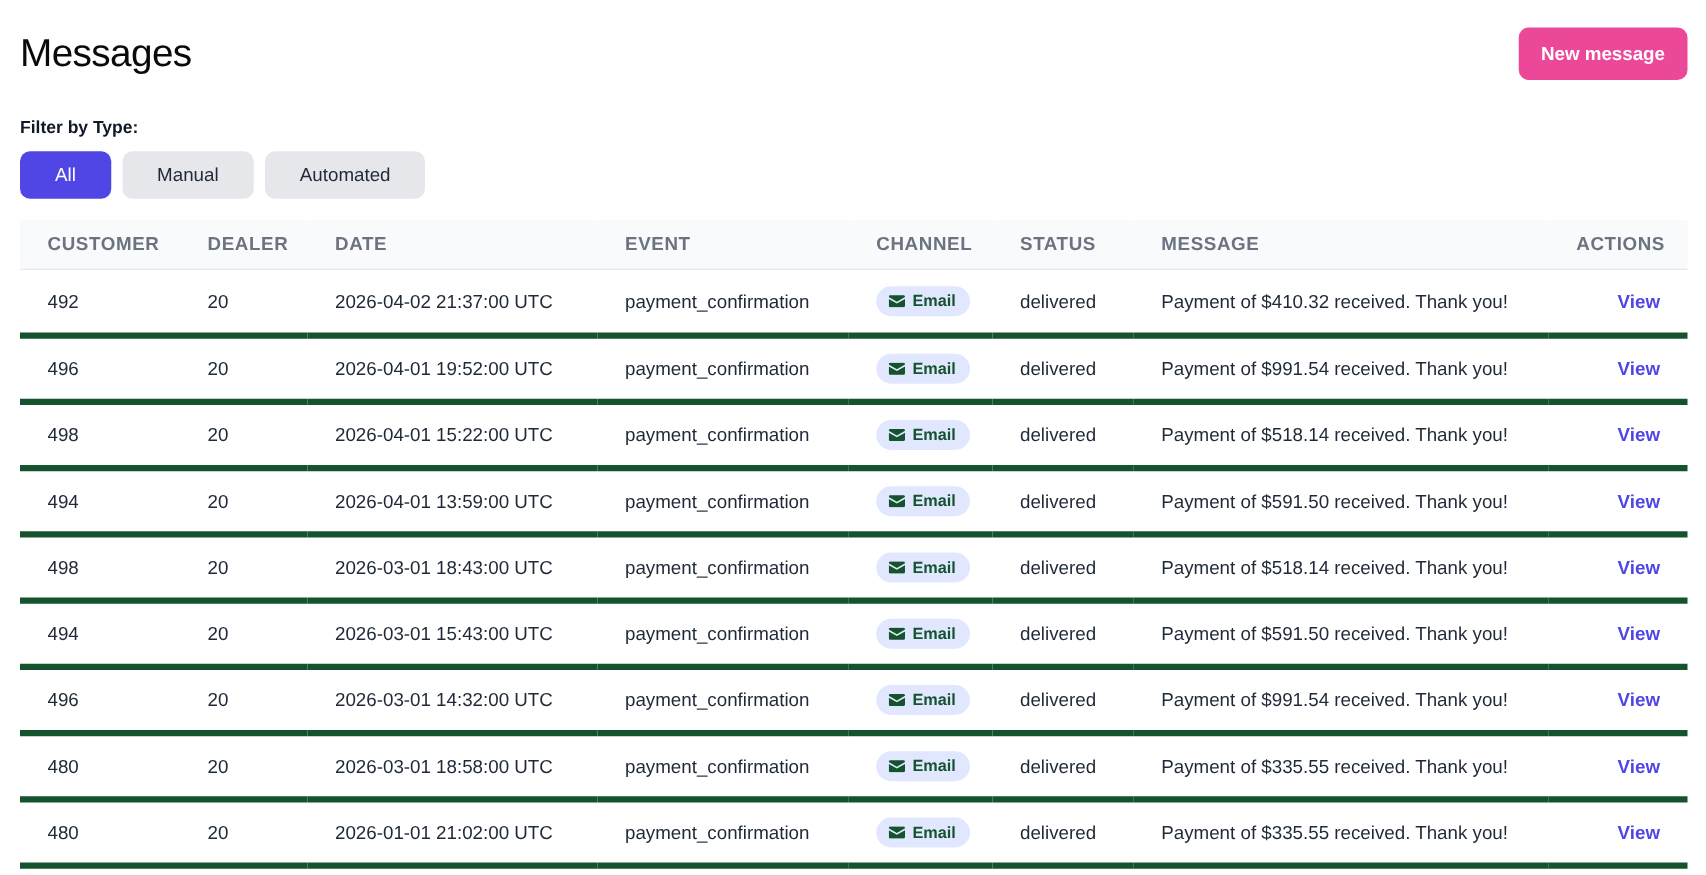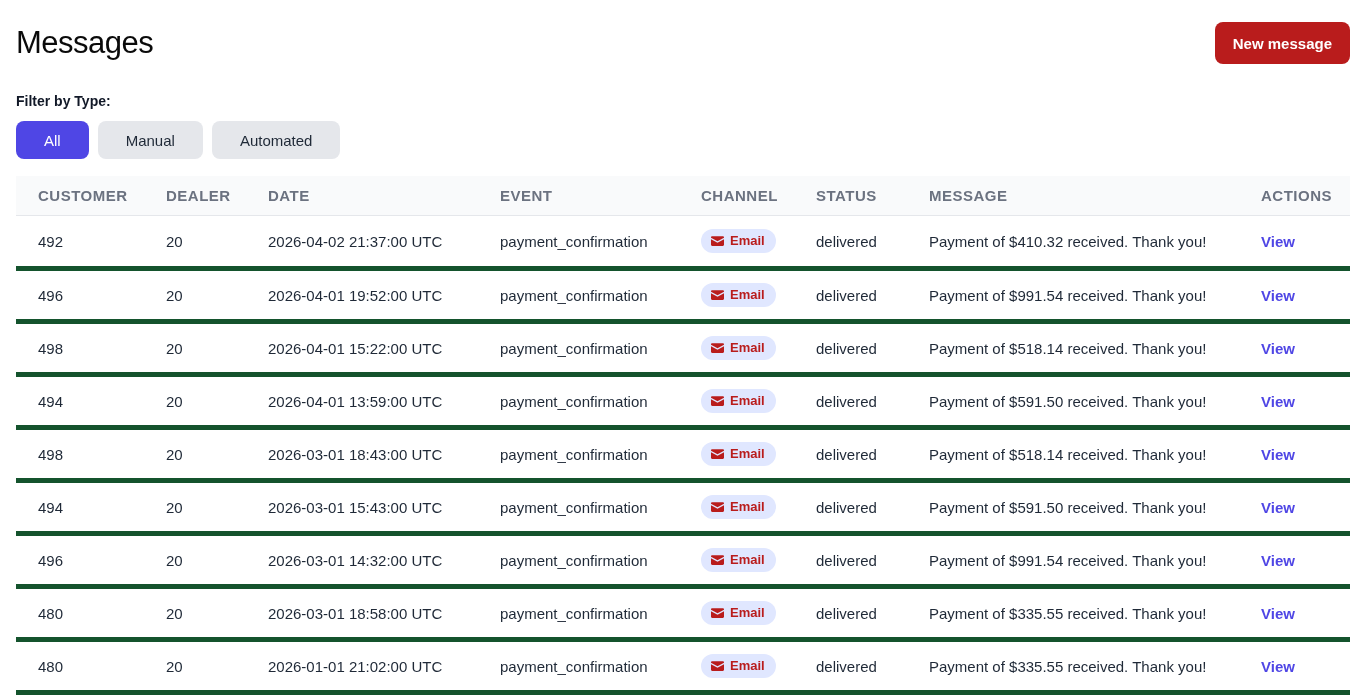--- a/index.html
+++ b/index.html
@@ -23,21 +23,21 @@
   }
   .page-title {
     margin: 0;
     font-size: 31px;
     font-weight: 400;
     letter-spacing: -0.5px;
     color: #0a0a0a;
     line-height: 40px;
   }
   .new-msg-btn {
-    background: #b91c1c;
+    background: #ec4899;
     color: #ffffff;
     border: none;
     border-radius: 8px;
     height: 42px;
     padding: 0 18px;
     font-family: inherit;
     font-size: 15px;
     font-weight: 700;
     cursor: pointer;
   }
@@ -96,35 +96,35 @@
     height: 53px;
     padding: 0 0 0 22px;
     font-size: 15px;
     color: #1f2937;
     vertical-align: middle;
     white-space: nowrap;
     overflow: hidden;
   }
   tbody tr { border-bottom: 5px solid #14532d; }
 
-  td.actions, a.view-link { text-align: left; }
+  td.actions, a.view-link { text-align: right; }
   td.actions { padding-right: 22px; }
   a.view-link {
     color: #4f46e5;
     font-weight: 600;
     font-size: 15px;
     text-decoration: none;
   }
 
   .badge {
     display: inline-flex;
     align-items: center;
     gap: 6px;
     background: #e0e7ff;
-    color: #b91c1c;
+    color: #14532d;
     border-radius: 999px;
     padding: 4px 11px 5px 10px;
     font-size: 13px;
     font-weight: 600;
     line-height: 15px;
   }
   .badge svg { display: block; flex: none; }
 </style>
 </head>
 <body>

